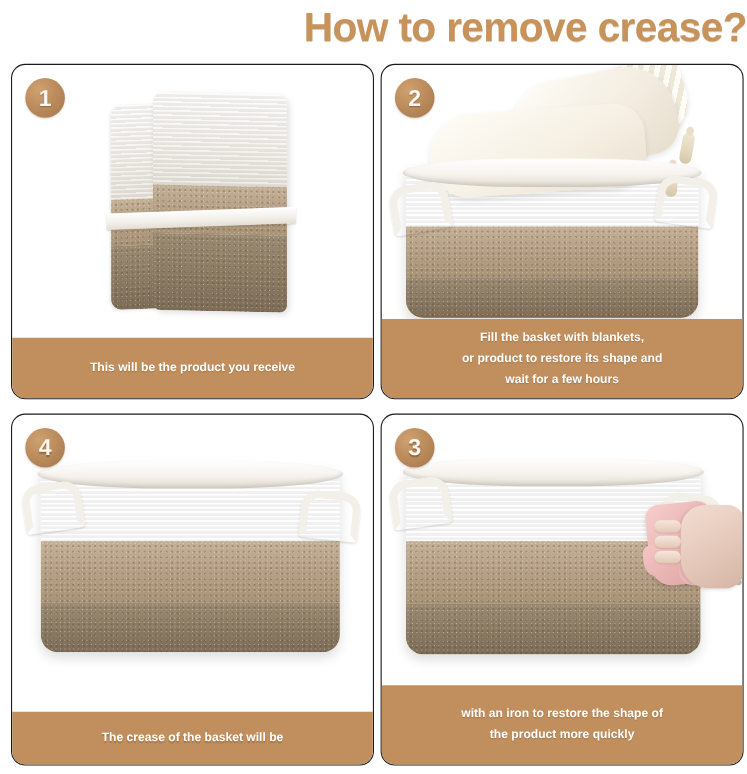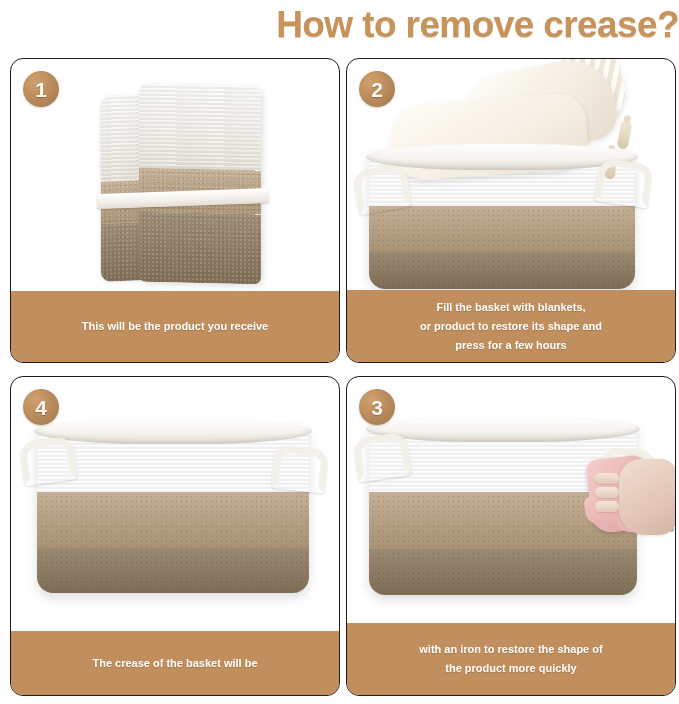--- a/index.html
+++ b/index.html
@@ -65,23 +65,23 @@
     font-weight:bold;
     line-height:19px;
     text-align:center;
     display:flex;align-items:center;justify-content:center;
     padding:6px 8px;
     box-sizing:border-box;
     border-radius:0 0 11px 11px;
     text-shadow:0 1px 1px rgba(120,80,40,.4);
     z-index:5;
   }
-  .cap-1{height:71px;margin-top:24px;}
+  .cap-1{height:55px;margin-top:24px;}
   .cap-3{height:72px;}
-  .cap-4{height:64px;}
+  .cap-4{height:48px;}
   .caption span{display:block;}
   .band-white{background:linear-gradient(180deg,#fcfbf9 0%,#f4f1ec 55%,#eae5dd 100%);}
   .band-tan{background:linear-gradient(180deg,#c4b096 0%,#b5a085 50%,#a89376 100%);}
   .band-brown{background:linear-gradient(180deg,#9b8a72 0%,#8b7a62 55%,#7d6d57 100%);}
 
   .rope-tex{
     position:absolute;inset:0;
     background-image:repeating-linear-gradient(180deg,
        rgba(255,255,255,.30) 0px, rgba(255,255,255,.30) 1px,
        rgba(0,0,0,.07) 2px, rgba(0,0,0,.07) 4px);
@@ -310,21 +310,21 @@
             </div>
         </div>
         <div class="bk-rim"></div>
       </div>
     </div>
 
     <div class="caption cap-3">
       <div>
         <span>Fill the basket with blankets,</span>
         <span>or product to restore its shape and</span>
-        <span>press for a few hours</span>
+        <span>wait for a few hours</span>
       </div>
     </div>
   </div>
 
   <div class="card">
     <div class="badge">4</div>
 
     <div class="photo">
       <div class="bk" style="left:26px;top:48px;width:272px;height:168px;">
         <div class="handle" style="left:-16px;top:14px;transform:rotate(-8deg);"></div>

